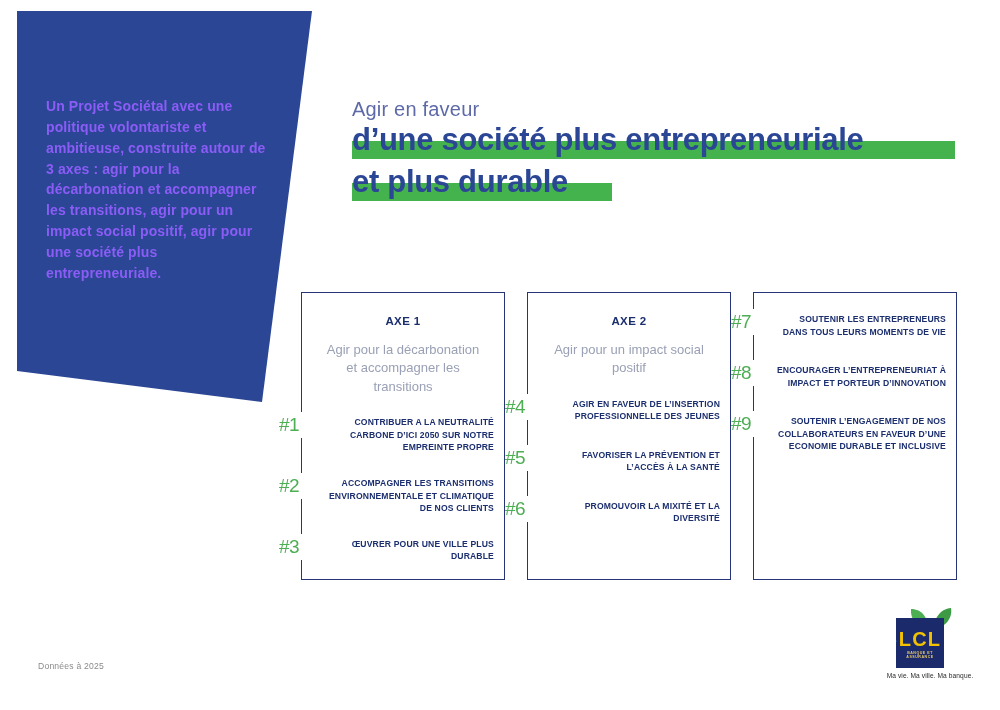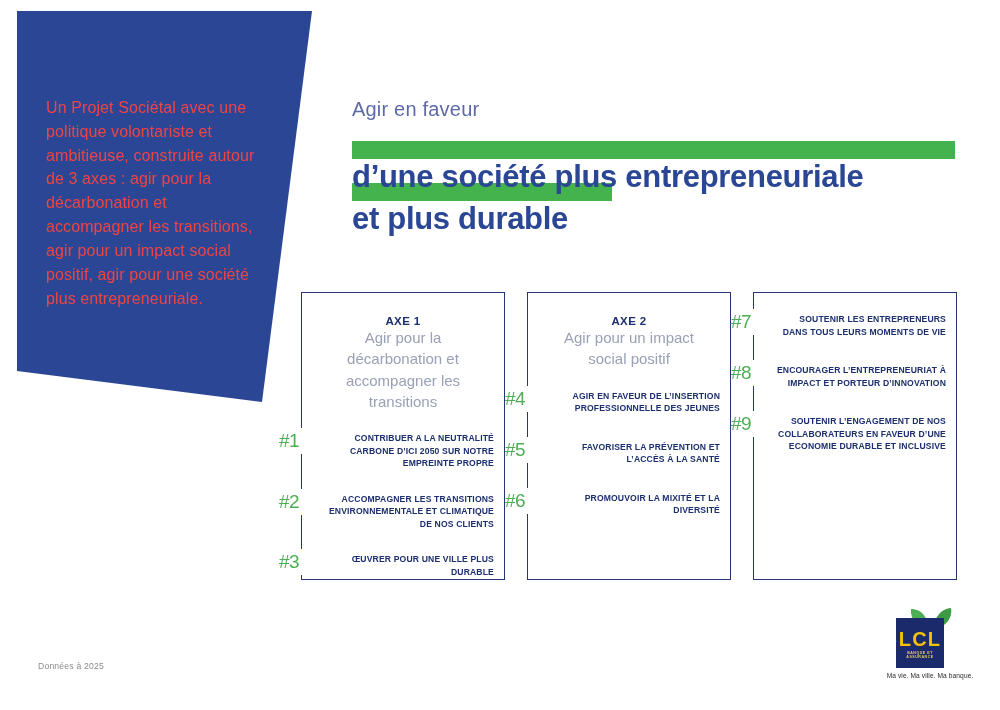--- a/index.html
+++ b/index.html
@@ -25,23 +25,23 @@
     height: 420px;
     background: #2A4694;
     clip-path: polygon(17px 11px, 312px 11px, 262px 402px, 17px 371px);
     z-index: 1;
   }
   #blue-panel-text {
     position: absolute;
     left: 46px;
     top: 96px;
     width: 222px;
-    color: #ef4444;
-    font-size: 16px;
-    font-weight: normal;
+    color: #8b5cf6;
+    font-size: 14px;
+    font-weight: bold;
     line-height: 1.49;
     letter-spacing: 0.1px;
     z-index: 2;
   }
 
   
   #title-block {
     position: absolute;
     left: 352px;
     top: 98px;
@@ -71,21 +71,20 @@
   }
   .title-hl-text {
     position: relative;
     z-index: 2;
     font-size: 31px;
     font-weight: bold;
     color: #2A4694;
     letter-spacing: -0.3px;
     white-space: nowrap;
     display: inline-block;
-    margin-top: 37px;
   }
   #title-band-1 { width: 603px; }
   #title-band-2 { width: 260px; }
 
   
   #axes-row {
     position: absolute;
     left: 301px;
     top: 292px;
     width: 656px;
@@ -104,22 +103,22 @@
     text-align: center;
     padding-top: 22px;
   }
   .axis-title {
     font-size: 11.5px;
     font-weight: bold;
     color: #1B2E6E;
     letter-spacing: 0.4px;
   }
   .axis-sub {
-    margin-top: 0;
-    font-size: 15px;
+    margin-top: 14px;
+    font-size: 13px;
     font-weight: 300;
     color: #9AA0B5;
     line-height: 1.42;
     padding: 0 18px;
   }
   .axis-items {
     margin-top: 20px;
   }
   .axis-item {
     position: relative;

